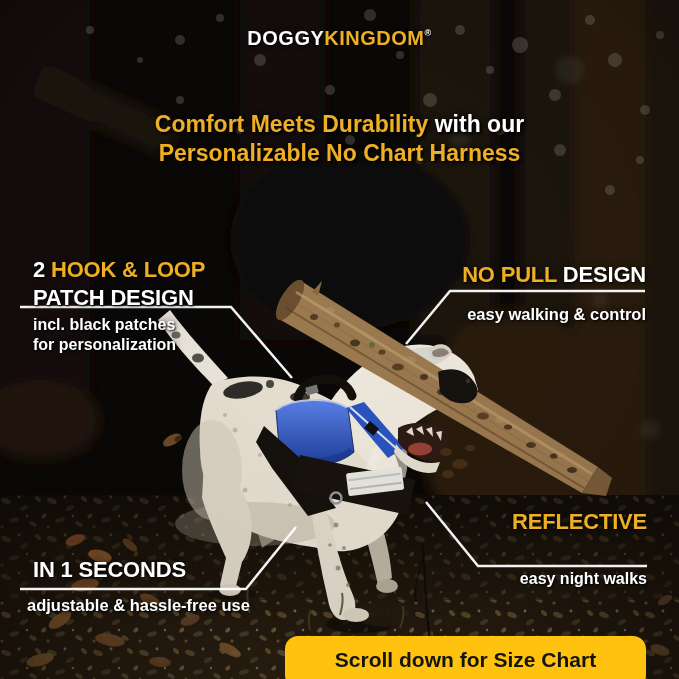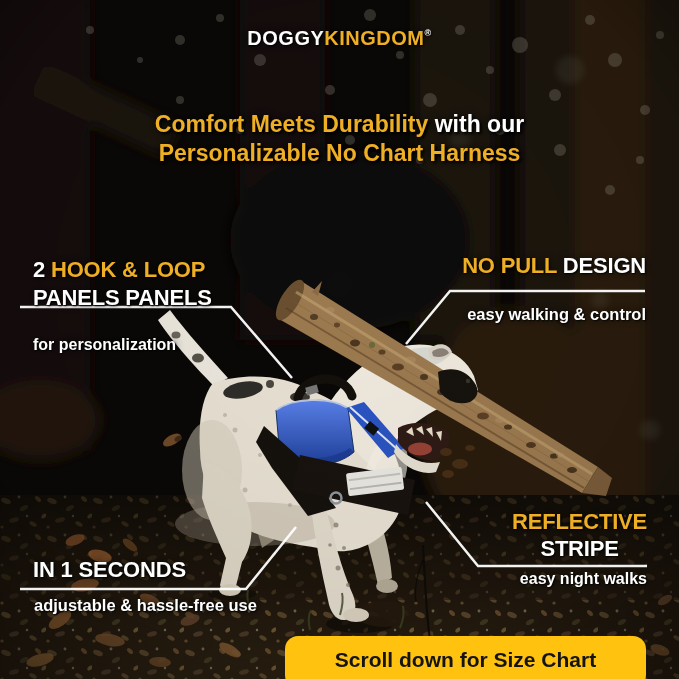--- a/index.html
+++ b/index.html
@@ -15,25 +15,25 @@
   .yellow{color:#efaf25;}
   .white{color:#fff;}
   .logo{top:27px;left:0;width:100%;text-align:center;font-size:20px;letter-spacing:.5px;}
   .logo .sup{font-size:9px;vertical-align:9px;}
   .headline{top:110px;left:0;width:100%;text-align:center;font-size:23px;line-height:29px;
             text-shadow:2px 2px 3px #000,0 0 10px rgba(0,0,0,.9);}
   .co-title{font-size:22px;line-height:28px;letter-spacing:-.2px;}
   .co-sub{font-size:16px;line-height:20px;}
   .hookloop-title{left:33px;top:256px;}
   .hookloop-sub{left:33px;top:315px;}
-  .nopull-title{right:33px;top:252px;text-align:left;}
+  .nopull-title{right:33px;top:261px;text-align:left;}
   .nopull-sub{right:33px;top:304px;text-align:right;font-size:16.5px;}
   .easy-title{left:33px;top:528px;}
-  .easy-sub{left:34px;top:595px;font-size:16.5px;}
-  .refl-title{right:32px;top:508px;text-align:center;line-height:27px;}
+  .easy-sub{left:27px;top:595px;font-size:16.5px;}
+  .refl-title{right:32px;top:508px;text-align:left;line-height:27px;}
   .refl-sub{right:32px;top:569px;}
   .cta{
     position:absolute;left:285px;top:636px;width:361px;height:52px;
     background:#ffc20e;border-radius:13px;border:none;
     display:flex;align-items:center;justify-content:center;padding-bottom:6px;
     font-family:"Liberation Sans",sans-serif;font-weight:bold;font-size:21px;color:#141414;
     cursor:pointer;
   }
 </style>
 </head>
@@ -300,39 +300,38 @@
     <span class="white">DOGGY</span><span class="yellow">KINGDOM</span><span class="sup white">®</span>
   </div>
 
   <div class="txt headline">
     <span class="yellow">Comfort Meets Durability</span><span class="white"> with our</span><br>
     <span class="yellow">Personalizable No Chart Harness</span>
   </div>
 
   <div class="txt co-title hookloop-title">
     <span class="white">2 </span><span class="yellow">HOOK &amp; LOOP</span><br>
-    <span class="white">PANELS PANELS</span>
+    <span class="white">PATCH DESIGN</span>
   </div>
   <div class="txt co-sub hookloop-sub">
-    <br>
+    <span>incl. black patches</span><br>
     <span>for personalization</span>
   </div>
 
   <div class="txt co-title nopull-title">
     <span class="yellow">NO PULL</span><span class="white"> DESIGN</span>
   </div>
   <div class="txt co-sub nopull-sub">easy walking &amp; control</div>
 
   <div class="txt co-title easy-title">
     <br>
     <span class="white">IN 1 SECONDS</span>
   </div>
   <div class="txt co-sub easy-sub">adjustable &amp; hassle-free use</div>
 
   <div class="txt co-title refl-title">
     <span class="yellow">REFLECTIVE</span><br>
-    <span class="white">STRIPE</span>
   </div>
   <div class="txt co-sub refl-sub">easy night walks</div>
 
   <button class="cta">Scroll down for Size Chart</button>
 
 </div>
 
 </body></html>

